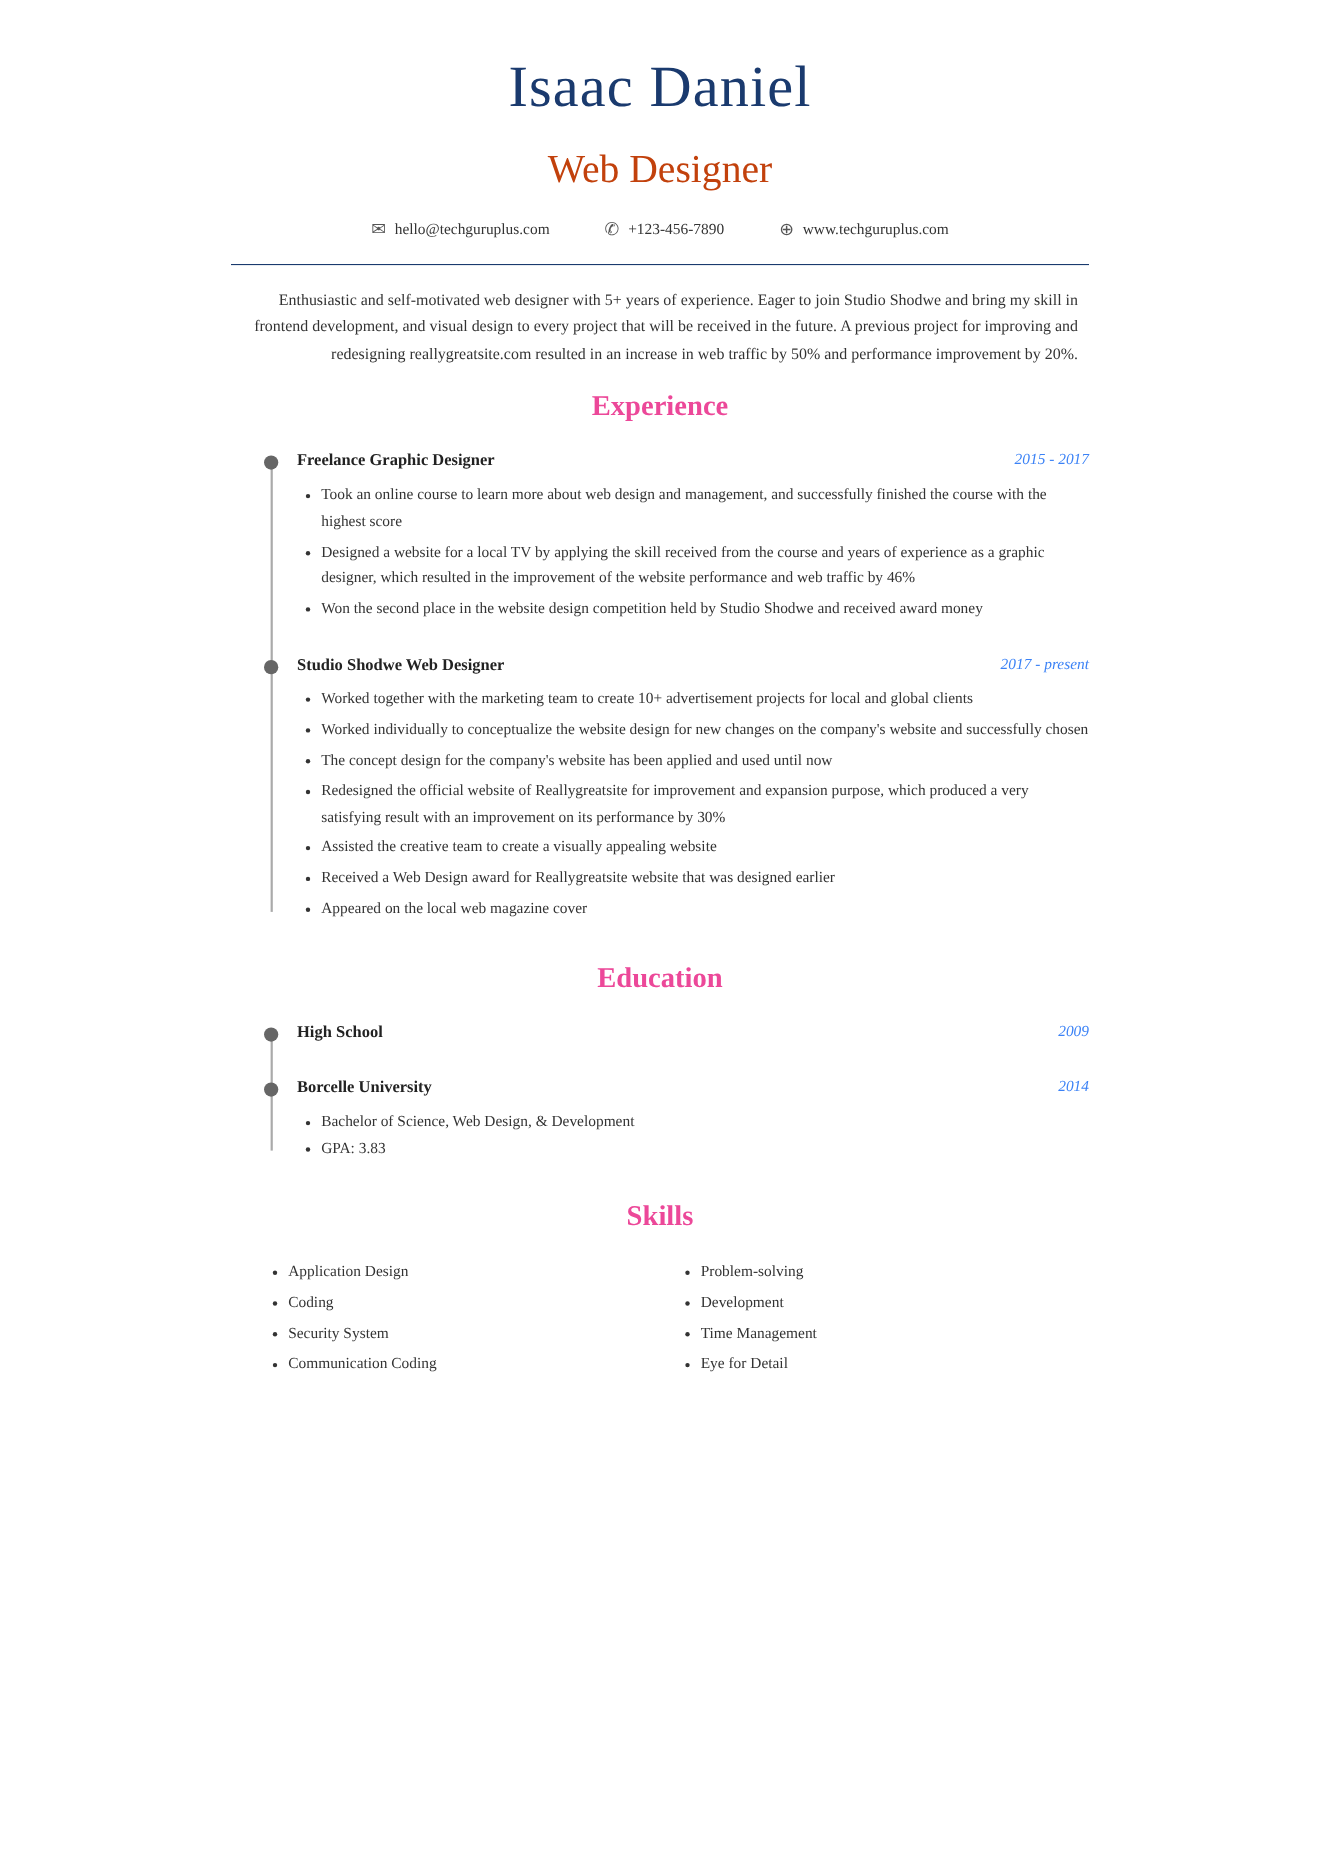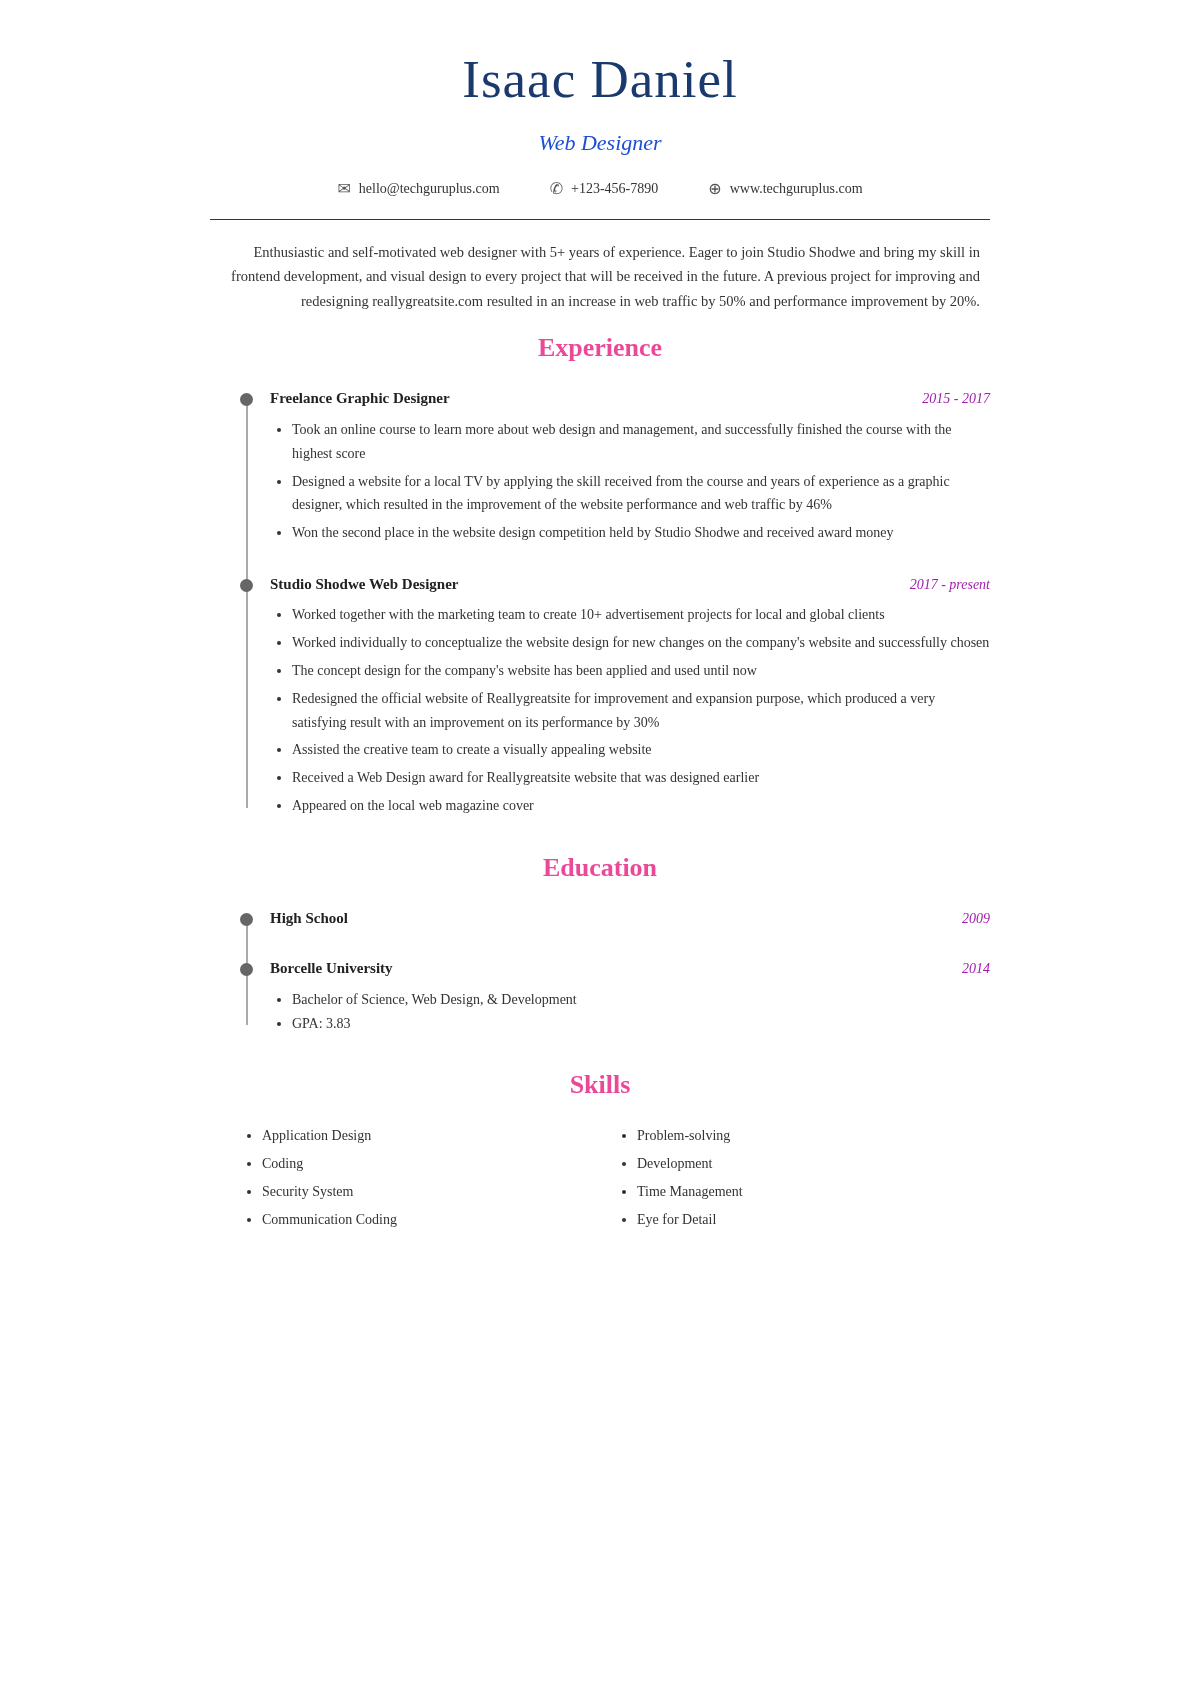--- a/index.html
+++ b/index.html
@@ -19,23 +19,22 @@
     }
     .name {
       font-size: 53px;
       font-weight: normal;
       color: #1a3a6e;
       font-family: Georgia, serif;
       letter-spacing: 1px;
       margin-bottom: 6px;
     }
     .title {
-      font-size: 22px;
-      font-style: italic;
-      color: #1d4ed8;
+      font-size: 36px;
+      color: #c2410c;
       margin-bottom: 18px;
     }
     .contact-bar {
       display: flex;
       justify-content: center;
       gap: 50px;
       margin-bottom: 18px;
       font-size: 14px;
       color: #333;
     }
@@ -94,32 +93,32 @@
       left: 0;
       top: 6px;
       width: 13px;
       height: 13px;
       border-radius: 50%;
       background: #666;
     }
     .timeline-header {
       display: flex;
       justify-content: space-between;
-      align-items: center;
+      align-items: flex-start;
       margin-bottom: 8px;
     }
     .job-title {
       font-weight: bold;
       font-size: 15px;
       color: #222;
     }
     .job-date {
       font-style: italic;
       font-size: 14px;
-      color: #a21caf;
+      color: #3b82f6;
     }
     .bullet-list {
       list-style: disc;
       padding-left: 22px;
       color: #333;
       font-size: 14px;
       line-height: 1.7;
     }
     .bullet-list li {
       margin-bottom: 4px;

